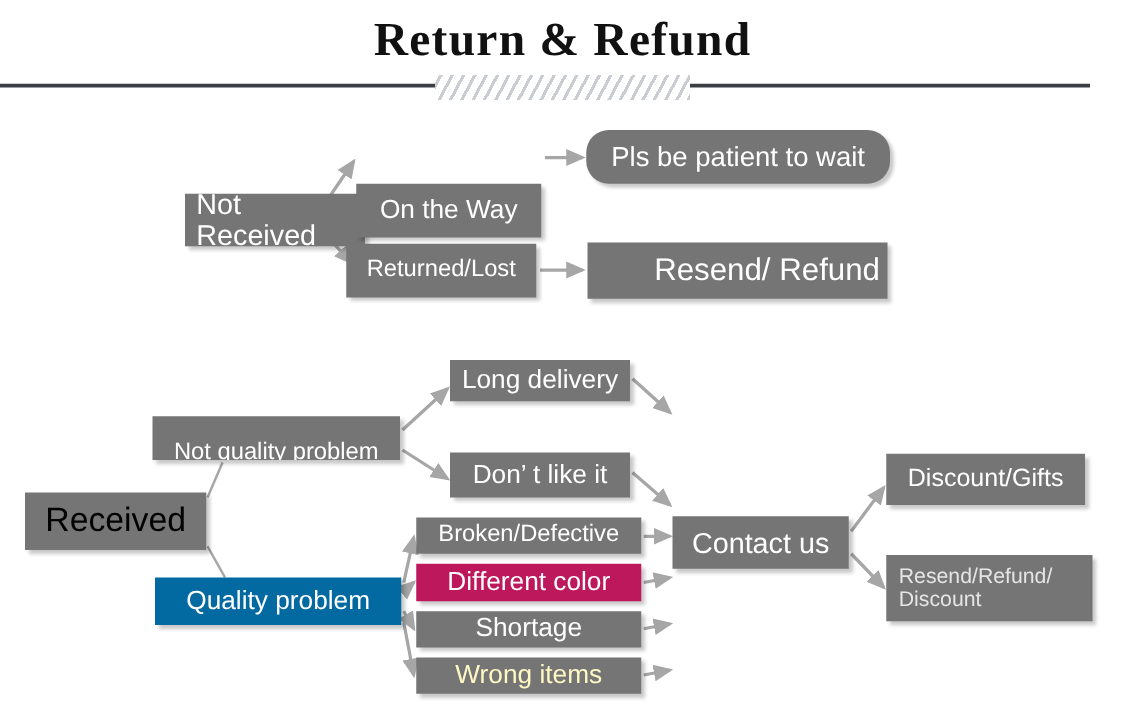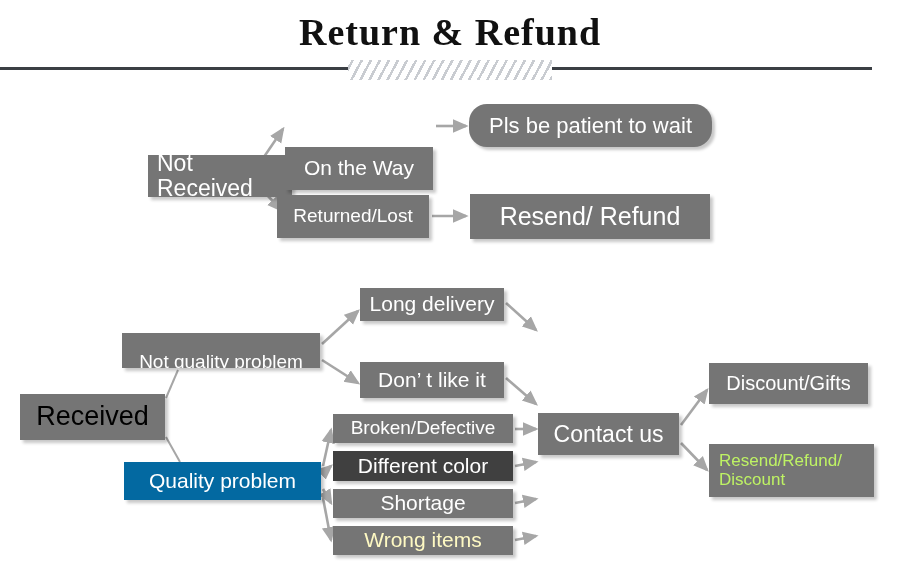--- a/index.html
+++ b/index.html
@@ -122,55 +122,55 @@
       </div>
       <div class="node-box center" style="left: 285px; top: 104px; width: 148px; height: 43px; font-size: 21px; padding-left: 6px; padding-right: 6px; background: rgb(117, 117, 117); color: rgb(255, 255, 255); margin-top: 43px;">
         <span style="white-space: pre-line;">On the Way</span>
       </div>
       <div class="node-box center" style="left: 469px; top: 104px; width: 243px; height: 43px; font-size: 22px; padding-left: 6px; padding-right: 6px; background: rgb(117, 117, 117); color: rgb(255, 255, 255); border-radius: 18px;">
         <span style="white-space: pre-line;">Pls be patient to wait</span>
       </div>
       <div class="node-box center" style="left: 277px; top: 195px; width: 152px; height: 43px; font-size: 19px; padding-left: 6px; padding-right: 6px; background: rgb(117, 117, 117); color: rgb(255, 255, 255);">
         <span style="white-space: pre-line;">Returned/Lost</span>
       </div>
-      <div class="node-box center" style="left: 470px; top: 194px; width: 240px; height: 45px; font-size: 25px; padding-left: 6px; padding-right: 6px; background: rgb(117, 117, 117); color: rgb(255, 255, 255);">
+      <div class="node-box center" style="left: 470px; top: 194px; width: 240px; height: 45px; font-size: 25px; padding-left: 6px; padding-right: 6px; background: rgb(117, 117, 117); color: rgb(255, 255, 255); justify-content: flex-end;">
         <span style="white-space: pre-line;">Resend/ Refund</span>
       </div>
       <div class="node-box center" style="left: 20px; top: 394px; width: 145px; height: 46px; font-size: 27px; padding-left: 6px; padding-right: 6px; background: rgb(117, 117, 117); color: #000000;">
         <span style="white-space: pre-line;">Received</span>
       </div>
       <div class="node-box center" style="left: 122px; top: 333px; width: 198px; height: 35px; font-size: 19px; padding-left: 6px; padding-right: 6px; background: rgb(117, 117, 117); color: rgb(255, 255, 255);">
         <span style="white-space: pre-line; margin-top: 24px;">Not quality problem</span>
       </div>
       <div class="node-box center" style="left: 124px; top: 462px; width: 197px; height: 38px; font-size: 21px; padding-left: 6px; padding-right: 6px; background: #0369a1; color: rgb(255, 255, 255);">
         <span style="white-space: pre-line;">Quality problem</span>
       </div>
       <div class="node-box center" style="left: 360px; top: 288px; width: 144px; height: 33px; font-size: 21px; padding-left: 6px; padding-right: 6px; background: rgb(117, 117, 117); color: rgb(255, 255, 255);">
         <span style="white-space: pre-line;">Long delivery</span>
       </div>
       <div class="node-box center" style="left: 360px; top: 362px; width: 144px; height: 36px; font-size: 21px; padding-left: 6px; padding-right: 6px; background: rgb(117, 117, 117); color: rgb(255, 255, 255);">
         <span style="white-space: pre-line;">Don’  t like it</span>
       </div>
       <div class="node-box center" style="left: 333px; top: 414px; width: 180px; height: 29px; font-size: 19px; padding-left: 4px; padding-right: 4px; background: rgb(117, 117, 117); color: rgb(255, 255, 255);">
         <span style="white-space: pre-line;">Broken/Defective</span>
       </div>
-      <div class="node-box center" style="left: 333px; top: 451px; width: 180px; height: 30px; font-size: 21px; padding-left: 4px; padding-right: 4px; background: #404040; color: rgb(255, 255, 255);">
+      <div class="node-box center" style="left: 333px; top: 451px; width: 180px; height: 30px; font-size: 21px; padding-left: 4px; padding-right: 4px; background: #be185d; color: rgb(255, 255, 255);">
         <span style="white-space: pre-line;">Different color</span>
       </div>
       <div class="node-box center" style="left: 333px; top: 489px; width: 180px; height: 29px; font-size: 21px; padding-left: 4px; padding-right: 4px; background: rgb(117, 117, 117); color: rgb(255, 255, 255);">
         <span style="white-space: pre-line;">Shortage</span>
       </div>
       <div class="node-box center" style="left: 333px; top: 526px; width: 180px; height: 29px; font-size: 21px; padding-left: 4px; padding-right: 4px; background: rgb(117, 117, 117); color: #fef9c3;">
         <span style="white-space: pre-line;">Wrong items</span>
       </div>
       <div class="node-box center" style="left: 538px; top: 413px; width: 141px; height: 42px; font-size: 23px; padding-left: 6px; padding-right: 6px; background: rgb(117, 117, 117); color: rgb(255, 255, 255);">
         <span style="white-space: pre-line;">Contact us</span>
       </div>
       <div class="node-box center" style="left: 709px; top: 363px; width: 159px; height: 41px; font-size: 20px; padding-left: 6px; padding-right: 6px; background: rgb(117, 117, 117); color: rgb(255, 255, 255);">
         <span style="white-space: pre-line;">Discount/Gifts</span>
       </div>
-      <div class="node-box left" style="left: 709px; top: 444px; width: 165px; height: 53px; font-size: 17px; padding-left: 10px; padding-right: 10px; background: rgb(117, 117, 117); color: #bef264;">
+      <div class="node-box left" style="left: 709px; top: 444px; width: 165px; height: 53px; font-size: 17px; padding-left: 10px; padding-right: 10px; background: rgb(117, 117, 117); color: #e5e5e5;">
         <span style="white-space: pre-line;">Resend/Refund/
 Discount</span>
       </div>
     </div>
 
 </div>
 
 </body></html>

